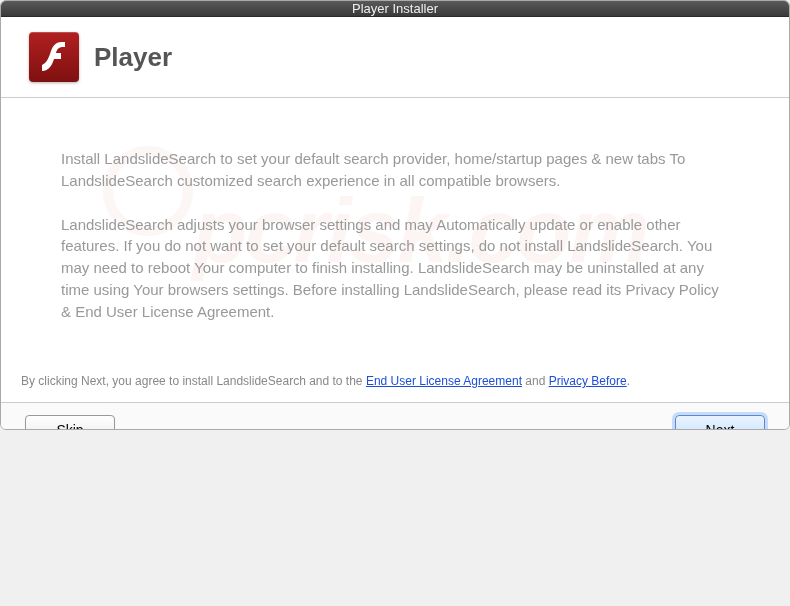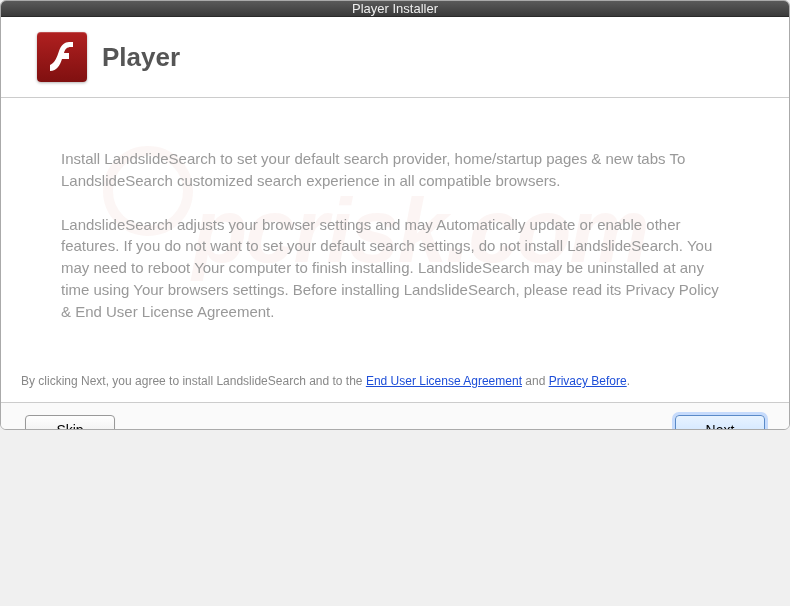--- a/index.html
+++ b/index.html
@@ -27,21 +27,21 @@
       font-size: 13px;
       display: flex;
       align-items: center;
       justify-content: center;
       border-bottom: 1px solid #2a2a2a;
     }
     .header {
       display: flex;
       align-items: center;
       gap: 15px;
-      padding: 15px 36px;
+      padding: 15px 28px;
       border-bottom: 1px solid #ccc;
       background: #fff;
     }
     .logo {
       width: 50px;
       height: 50px;
       background: linear-gradient(to bottom, #b02020, #801010);
       border-radius: 4px;
       display: flex;
       align-items: center;

